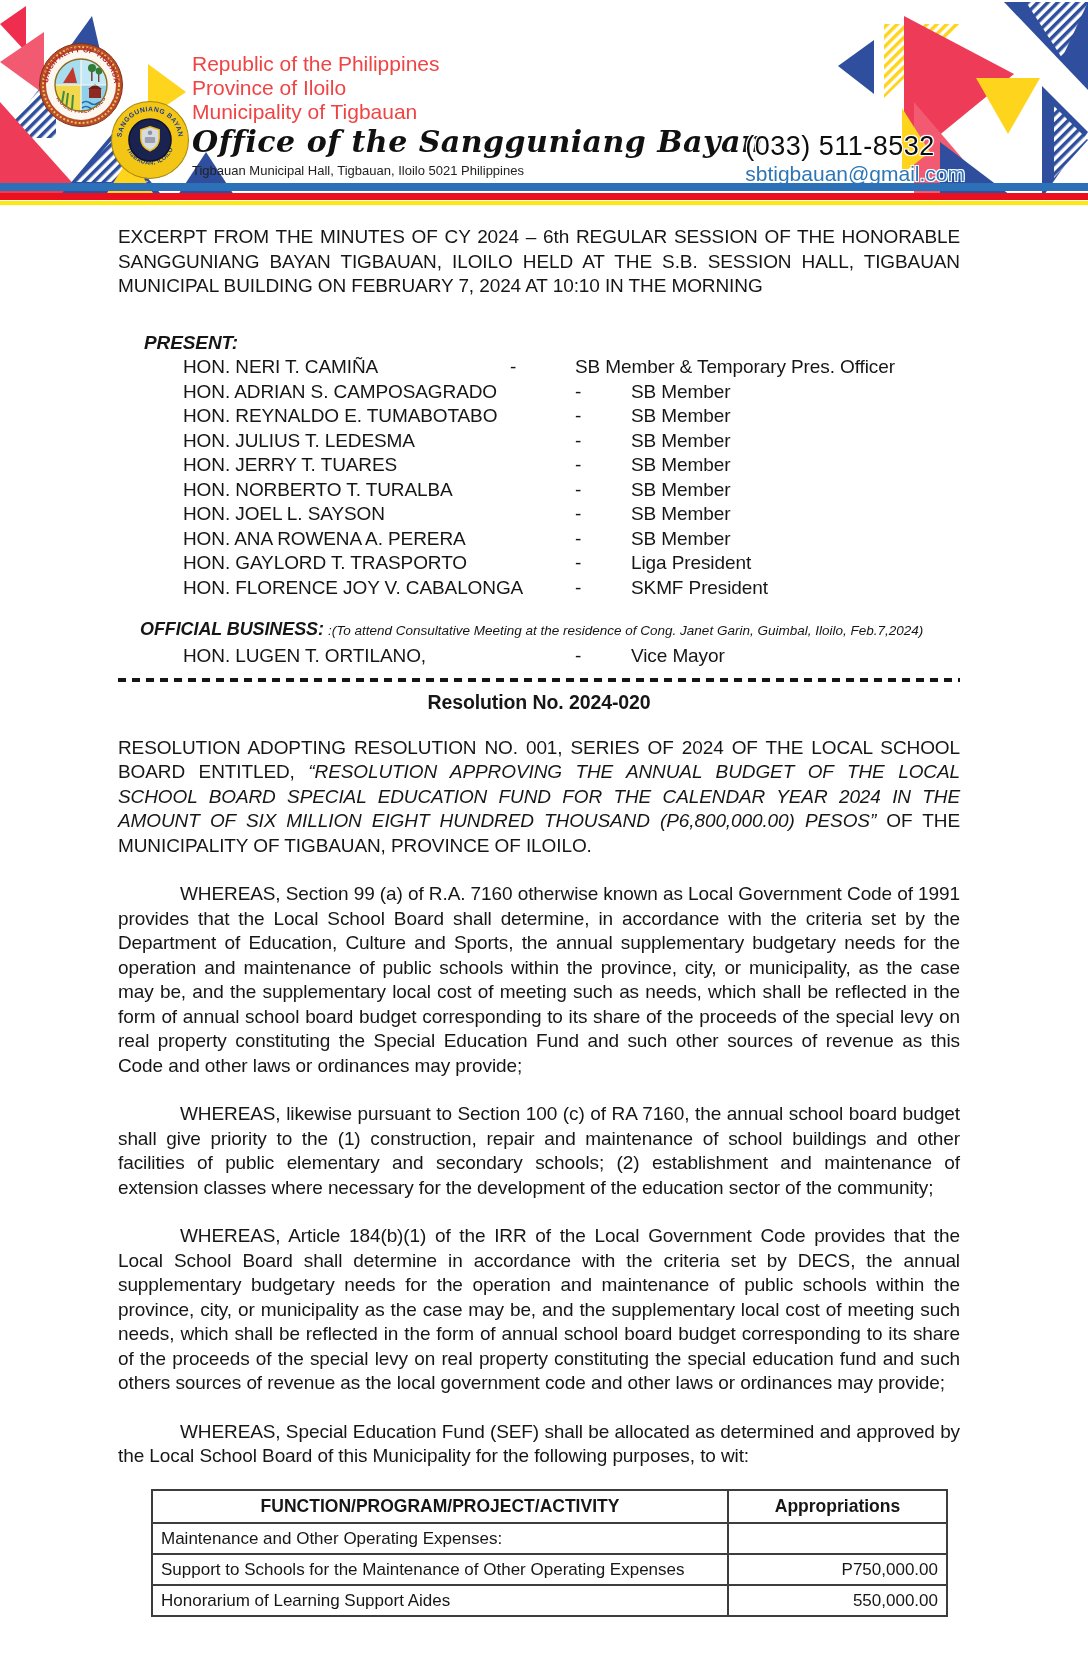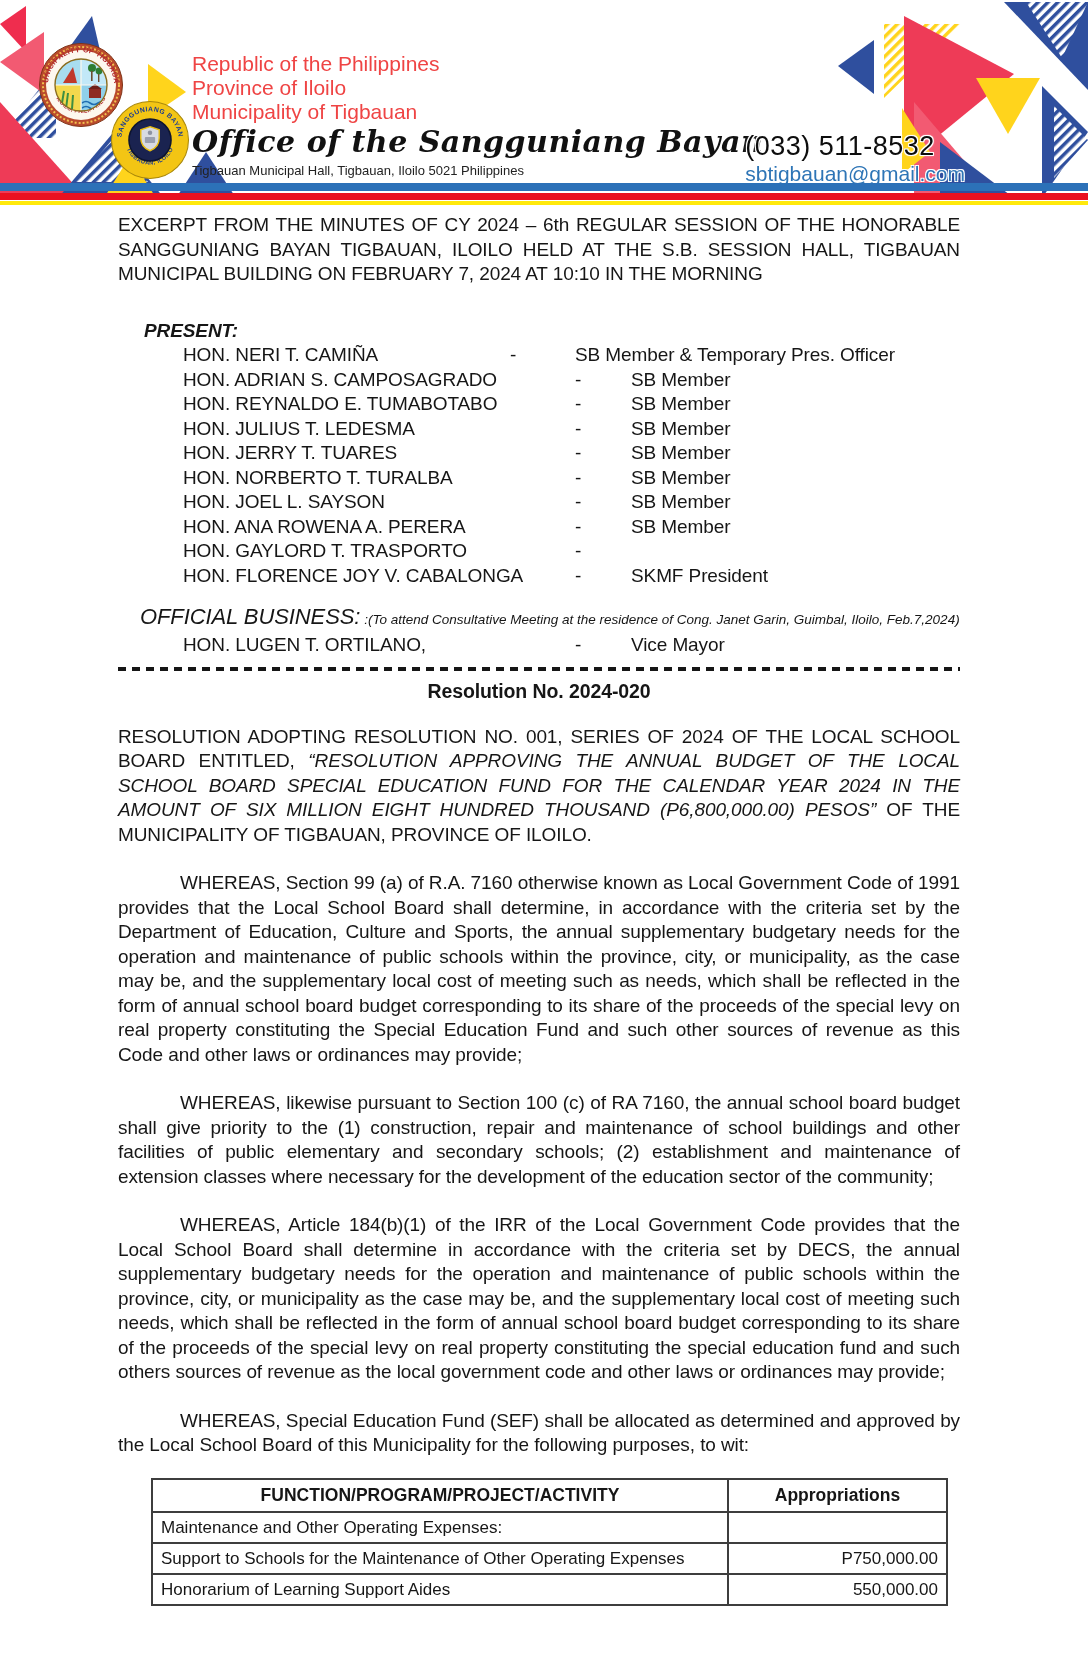--- a/index.html
+++ b/index.html
@@ -26,30 +26,30 @@
   .lh-email{font-size:21px;color:#2e75b6;line-height:24px;
     text-shadow:-1px -1px 0 #fff,1px -1px 0 #fff,-1px 1px 0 #fff,1px 1px 0 #fff;}
   .bar{position:absolute;left:0;width:1088px;z-index:5;}
   .bar.blue{top:183px;height:8px;background:#2c71b8;}
   .bar.red{top:193px;height:7px;background:#ea1020;}
   .bar.yellow{top:201px;height:4px;background:#ffe90c;}
   
   .doc{position:relative;padding:0 128px 0 118px;font-size:19px;line-height:24.5px;
     letter-spacing:-0.1px;}
   .para{margin:0;text-align:justify;}
-  .intro{margin-top:7px;}
+  .intro{margin-top:19px;}
   .present-head{margin:32px 0 0 26px;font-weight:bold;font-style:italic;}
   .p-row{display:grid;grid-template-columns:65px 327px 65px 56px 1fr;}
   .p-row .c-name{grid-column:2;white-space:nowrap;}
   .p-row .c-dash{grid-column:4;}
   .p-row .c-role{grid-column:5;white-space:nowrap;}
   .p-row.first .c-dash{grid-column:3;}
   .p-row.first .c-role{grid-column:4 / 6;}
   .ob-line{display:flex;align-items:baseline;margin:17px 0 0 22px;}
-  .ob-head{font-weight:normal;font-style:italic;font-size:22px;white-space:nowrap;}
+  .ob-head{font-weight:bold;font-style:italic;font-size:18px;white-space:nowrap;}
   .ob-note{font-style:italic;font-size:13.5px;letter-spacing:0;margin-left:4px;white-space:nowrap;}
   .separator{height:4px;margin:10px 0 8px 0;
     background:repeating-linear-gradient(90deg,#161616 0 8px,transparent 8px 14px);}
   .res-no{text-align:center;font-weight:bold;font-size:19.5px;margin:4px 0 21px 0;}
   .spaced{margin-top:24px;}
   .indent{text-indent:62px;}
   .it{font-style:italic;}
   
   .sef-table{border-collapse:collapse;margin:20px 0 0 33px;font-size:17px;line-height:21px;
     letter-spacing:0;}
@@ -231,20 +231,21 @@
           <span class="c-role">SB Member</span>
         </div>
         <div class="p-row">
           <span class="c-name">HON. ANA ROWENA A. PERERA</span>
           <span class="c-dash">-</span>
           <span class="c-role">SB Member</span>
         </div>
         <div class="p-row">
           <span class="c-name">HON. GAYLORD T. TRASPORTO</span>
           <span class="c-dash">-</span>
+          <span class="c-role">Liga President</span>
         </div>
         <div class="p-row">
           <span class="c-name">HON. FLORENCE JOY V. CABALONGA</span>
           <span class="c-dash">-</span>
           <span class="c-role">SKMF President</span>
         </div>
       </div>
 
     <div class="ob-line">
       <span class="ob-head">OFFICIAL BUSINESS:</span>

